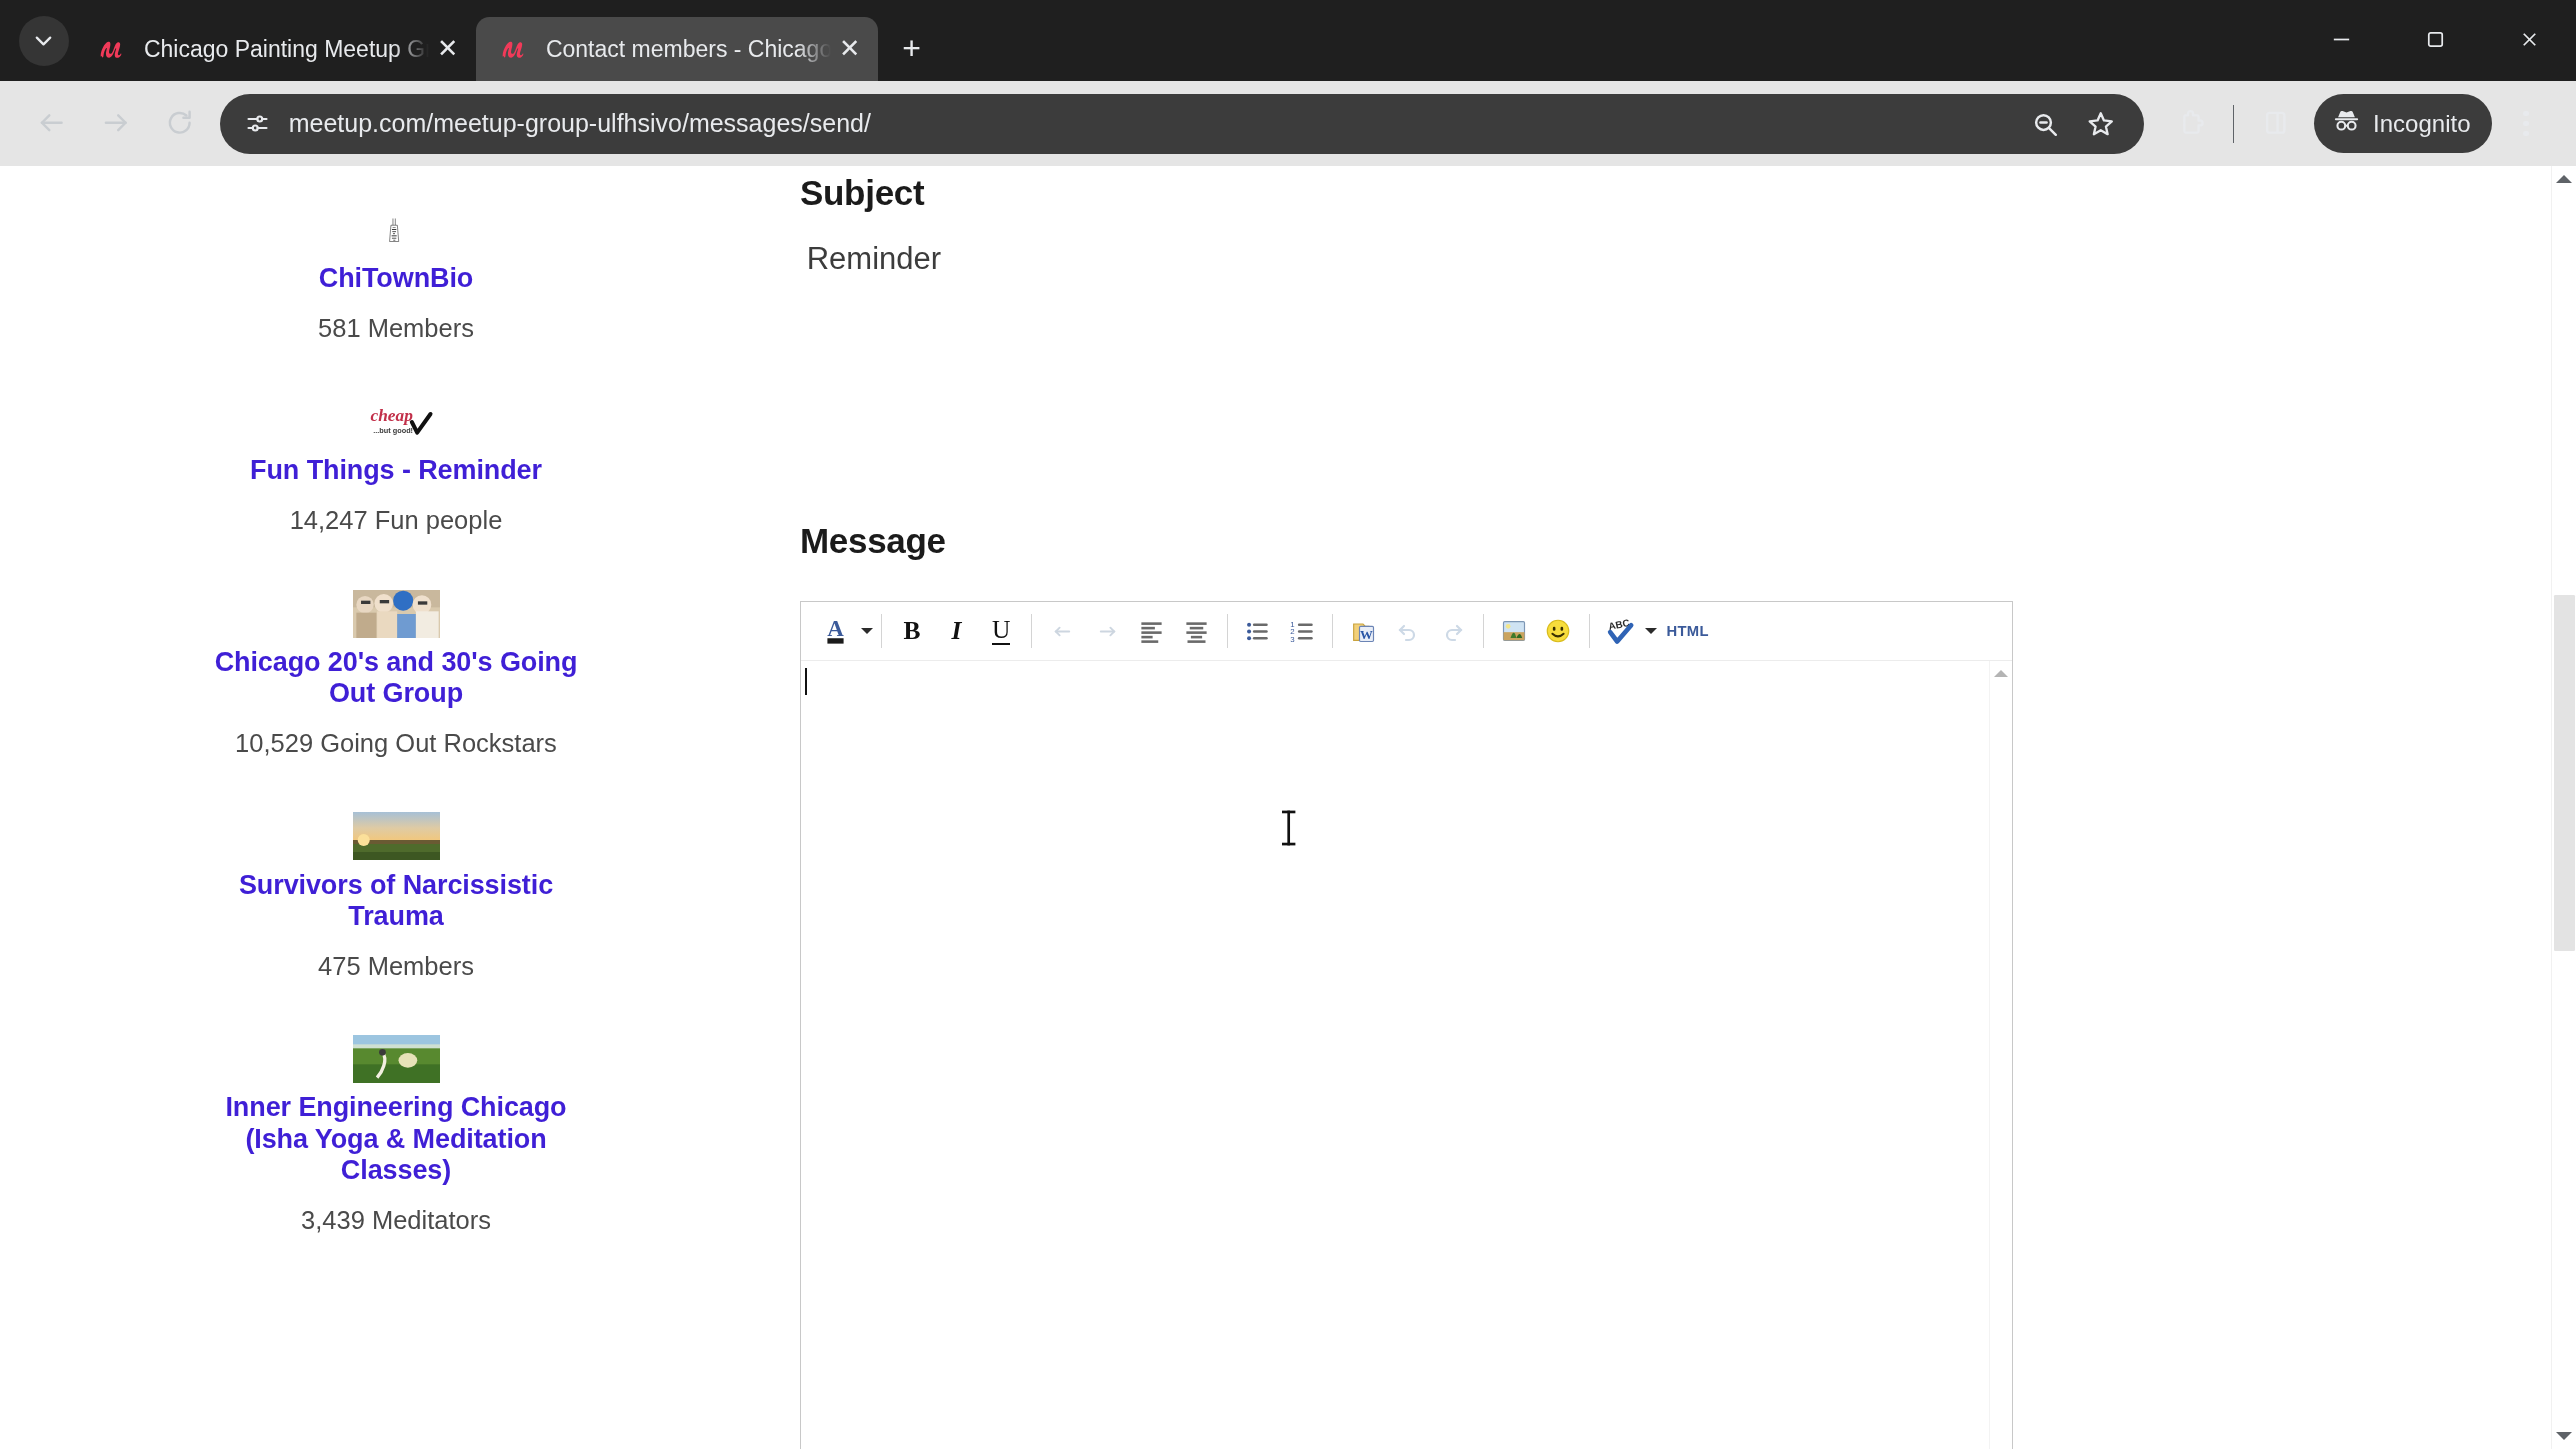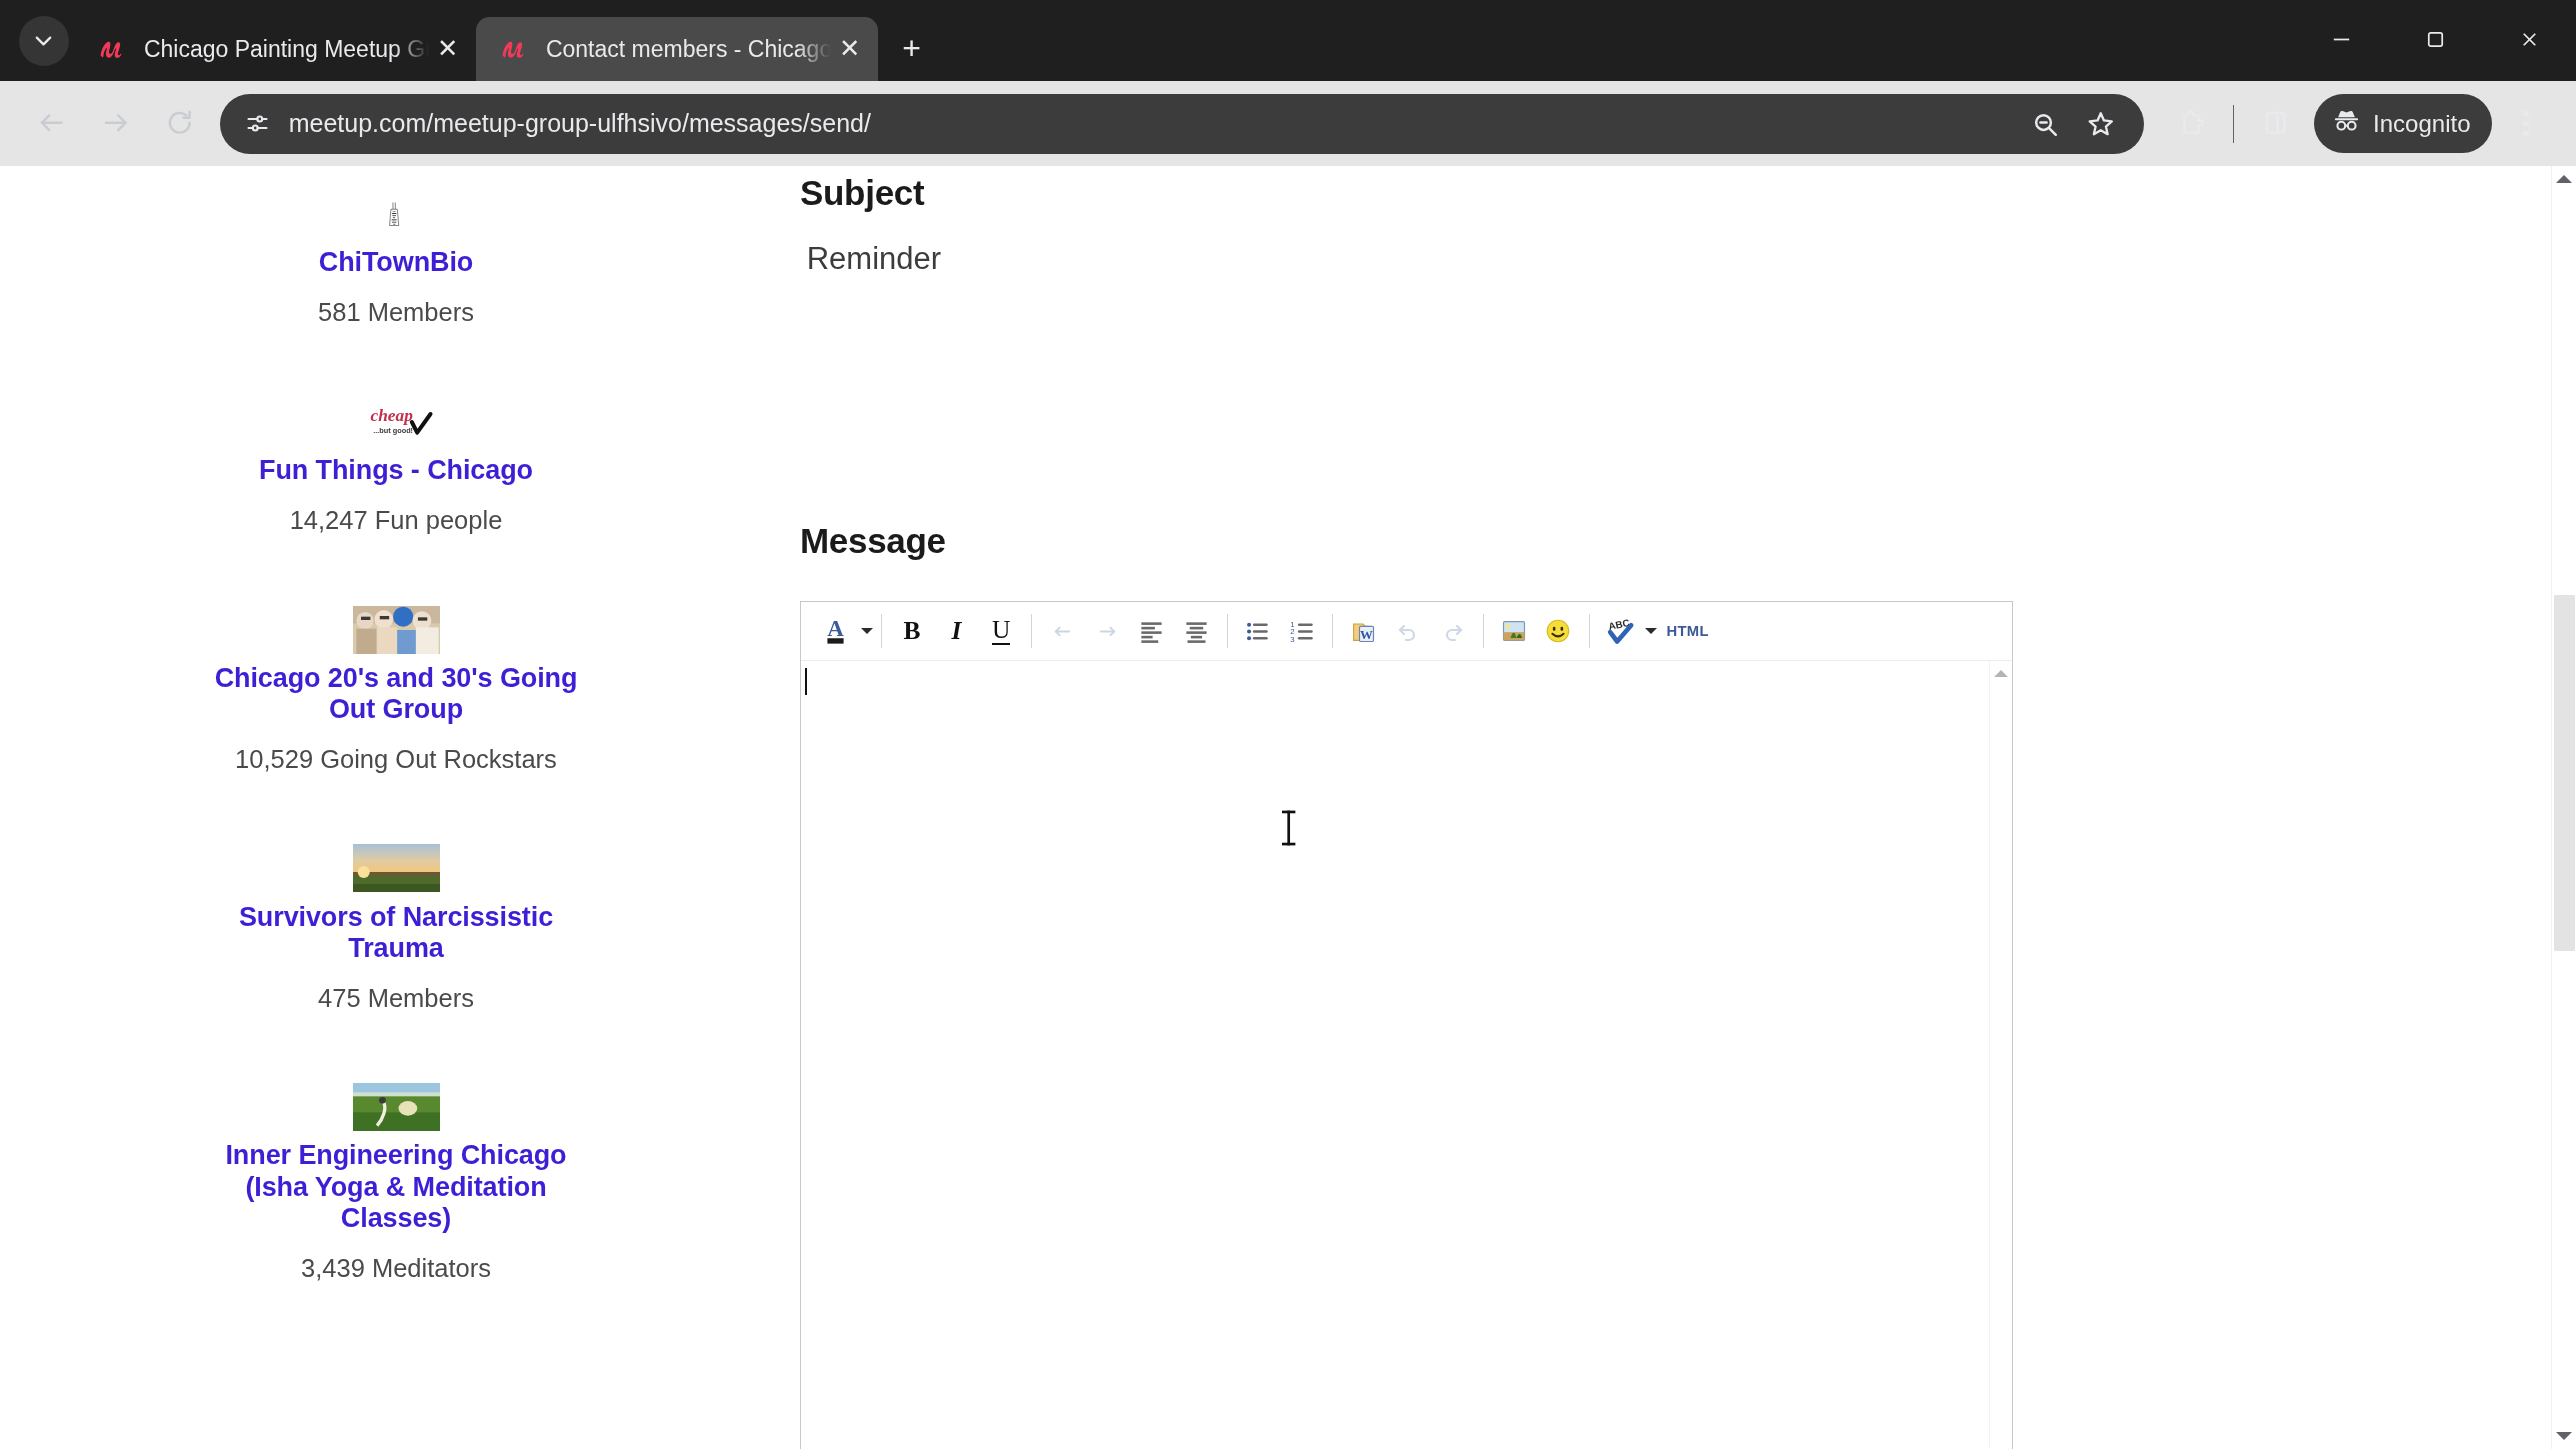--- a/index.html
+++ b/index.html
@@ -172,25 +172,24 @@
     border-radius: 1.3px;
   }
   .tri { width:0; height:0; border-left: 8.7px solid transparent; border-right: 8.7px solid transparent; }
   .tri.up { border-bottom: 8.7px solid #5f6368; }
   .tri.down { border-top: 8.7px solid #5f6368; }
 
   
   .sidebar {
     width: 792px;
     flex: 0 0 792px;
-    padding: 0 0 0 0;
+    padding: 16px 0 0 0;
     display: flex;
     flex-direction: column;
     align-items: center;
-    gap: 16px;
   }
   .sb-group {
     width: 376px;
     text-align: center;
     display: flex;
     flex-direction: column;
     align-items: center;
   }
   .sb-thumb {
     width: 87px; height: 48px;
@@ -491,21 +490,21 @@
         </div>
 
         <div class="sb-group" style="margin-top:54px;">
           <div class="sb-thumb">
             <svg class="art" viewBox="0 0 130 72">
               <text x="26" y="34" font-family="Liberation Serif, serif" font-style="italic" font-weight="700" font-size="26" fill="#c2304a">cheap</text>
               <text x="30" y="52" font-family="Liberation Sans, sans-serif" font-weight="700" font-size="11" fill="#3a3a3a">...but good!</text>
               <path d="M88 36 L96 52 L116 24" stroke="#111" stroke-width="6" fill="none" stroke-linecap="round" stroke-linejoin="round"></path>
             </svg>
           </div>
-          <div class="sb-name">Fun Things - Chicago</div>
+          <div class="sb-name">Fun Things - Reminder</div>
           <div class="sb-count">14,247 Fun people</div>
         </div>
 
         <div class="sb-group" style="margin-top:54px;">
           <div class="sb-thumb">
             <svg class="art" viewBox="0 0 130 72" preserveAspectRatio="none">
               <rect width="130" height="72" fill="#d9c9ad"></rect>
               <rect y="0" width="130" height="26" fill="#c9b89d"></rect>
               <circle cx="18" cy="22" r="13" fill="#e8d7c2"></circle>
                 <circle cx="46" cy="20" r="14" fill="#f0e0cc"></circle>

